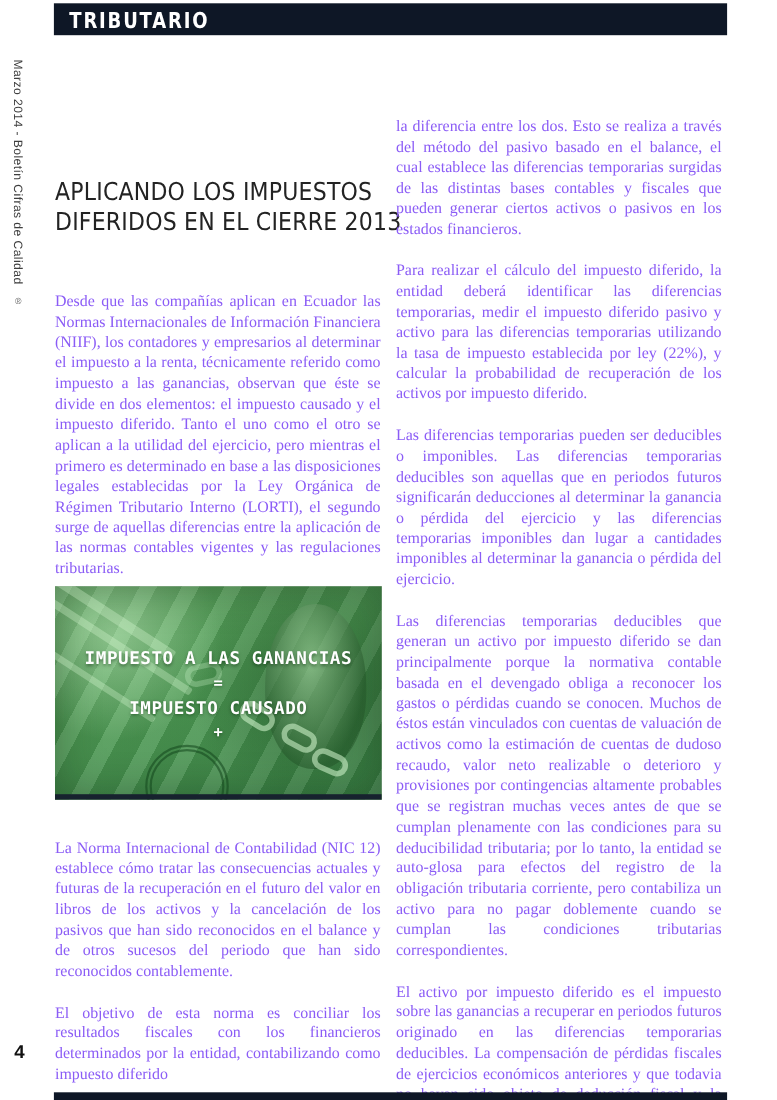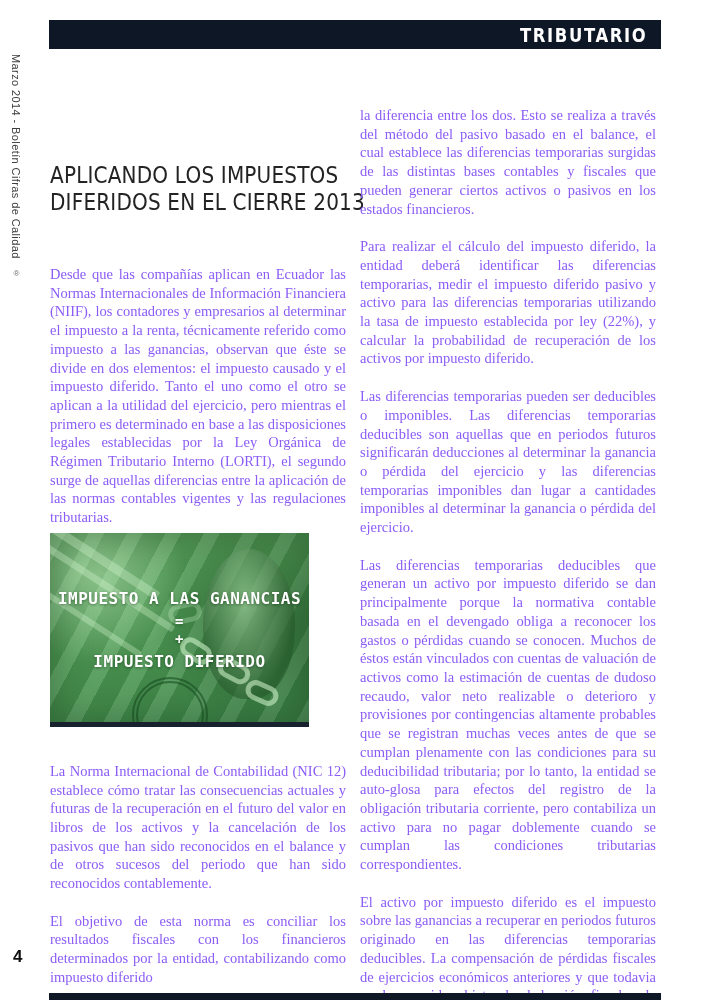--- a/index.html
+++ b/index.html
@@ -11,24 +11,24 @@
     margin: 0 auto;
     background: #ffffff;
     overflow: hidden;
     font-family: "Liberation Serif", serif;
     color: #161616;
   }
 
   
   .top-bar {
     position: absolute;
-    left: 49px; top: 20px;
+    left: 49px; top: 3px;
     width: 612px; height: 29px;
     background: #0e1726;
-    display: flex; align-items: center; justify-content: flex-end;
+    display: flex; align-items: center; justify-content: flex-start;
   }
   .top-bar .bar-title {
     color: #ffffff;
     font-family: "DejaVu Sans", "Liberation Sans", sans-serif;
     font-weight: bold;
     font-size: 20px;
     letter-spacing: 2px;
     display: inline-block;
     transform: scaleX(0.82);
   }
@@ -73,21 +73,21 @@
     line-height: 18.7px;
     text-align: justify;
     margin-bottom: 19px;
     color: #8b5cf6;
   }
   .col-left .body-par.first { margin-bottom: 6px; }
 
   
   .figure {
     position: relative;
-    width: 259px; height: 194px;
+    width: 297px; height: 194px;
     margin: 0 0 35px 0;
     overflow: hidden;
     background:
       radial-gradient(circle at 18% 22%, rgba(220,255,215,0.40) 0%, rgba(220,255,215,0) 34%),
       radial-gradient(circle at 80% 45%, rgba(20,60,25,0.38) 0%, rgba(20,60,25,0) 45%),
       repeating-linear-gradient(118deg, rgba(255,255,255,0.10) 0 14px, rgba(10,40,15,0.10) 14px 34px),
       linear-gradient(160deg, #63ab64 0%, #4f9b55 45%, #3c8447 100%);
     box-shadow: inset 0 0 40px rgba(8,30,12,0.35);
   }
   .figure::after {       
@@ -191,22 +191,22 @@
       <div class="ph-streak s3"></div>
       <div class="ph-portrait"></div>
       <div class="ph-seal"></div>
       <div class="ph-chain c1"></div>
       <div class="ph-chain c2"></div>
       <div class="ph-chain c3"></div>
       <div class="ph-chain c4"></div>
       <div class="figure-caption">
         <span class="cap-line">IMPUESTO A LAS GANANCIAS</span>
         <span class="cap-line op">=</span>
+        <span class="cap-line">IMPUESTO CAUSADO</span>
         <span class="cap-line op">+</span>
-        <span class="cap-line">IMPUESTO DIFERIDO</span>
       </div>
     </div>
 
     <p class="body-par">La Norma Internacional de Contabilidad (NIC 12) establece cómo tratar las consecuencias actuales y futuras de la recuperación en el futuro del valor en libros de los activos y la cancelación de los pasivos que han sido reconocidos en el balance y de otros sucesos del periodo que han sido reconocidos contablemente.</p>
     <p class="body-par">El objetivo de esta norma es conciliar los resultados fiscales con los financieros determinados por la entidad, contabilizando como impuesto diferido</p>
   </div>
 
   <div class="col col-right">
     <p class="body-par">la diferencia entre los dos. Esto se realiza a través del método del pasivo basado en el balance, el cual establece las diferencias temporarias surgidas de las distintas bases contables y fiscales que pueden generar ciertos activos o pasivos en los estados financieros.</p>
     <p class="body-par">Para realizar el cálculo del impuesto diferido, la entidad deberá identificar las diferencias temporarias, medir el impuesto diferido pasivo y activo para las diferencias temporarias utilizando la tasa de impuesto establecida por ley (22%), y calcular la probabilidad de recuperación de los activos por impuesto diferido.</p>

